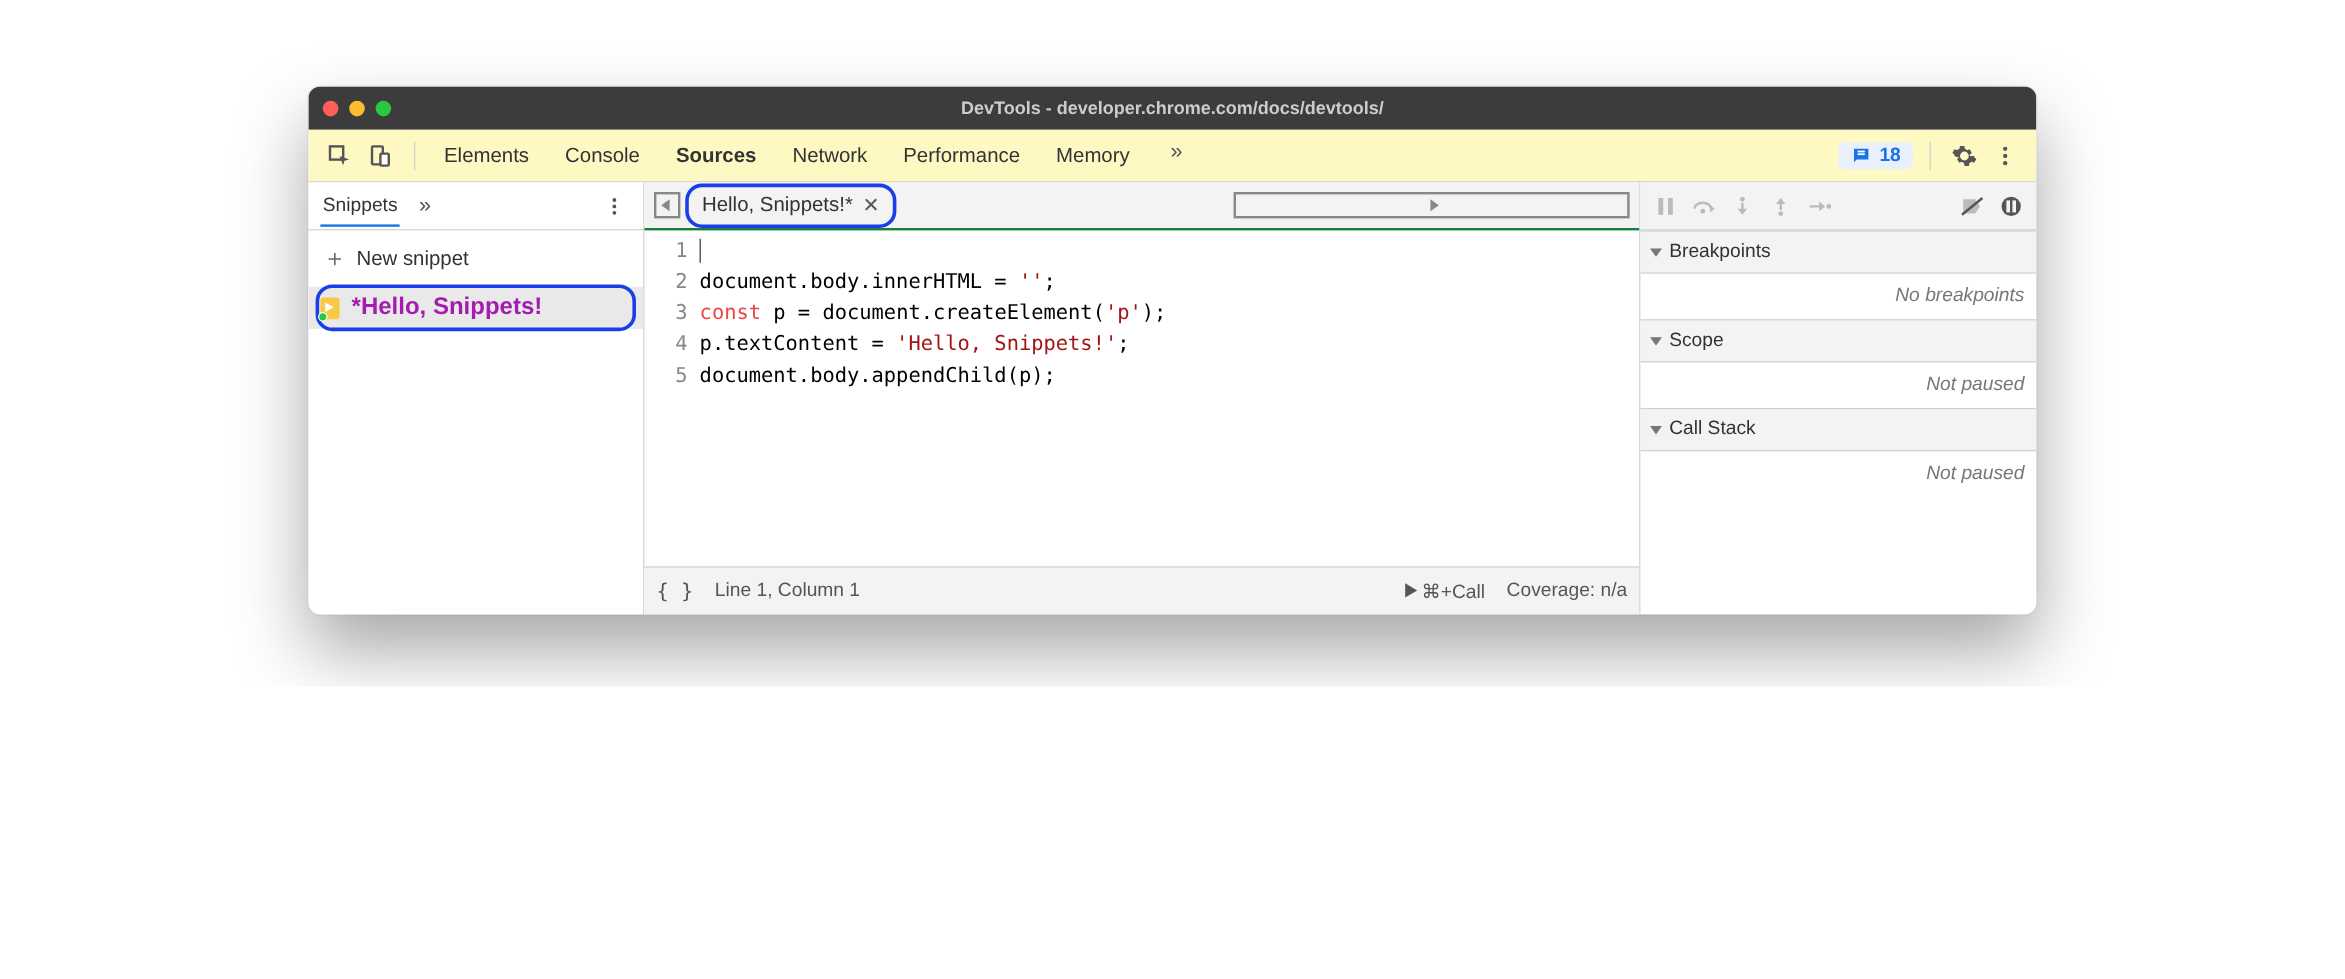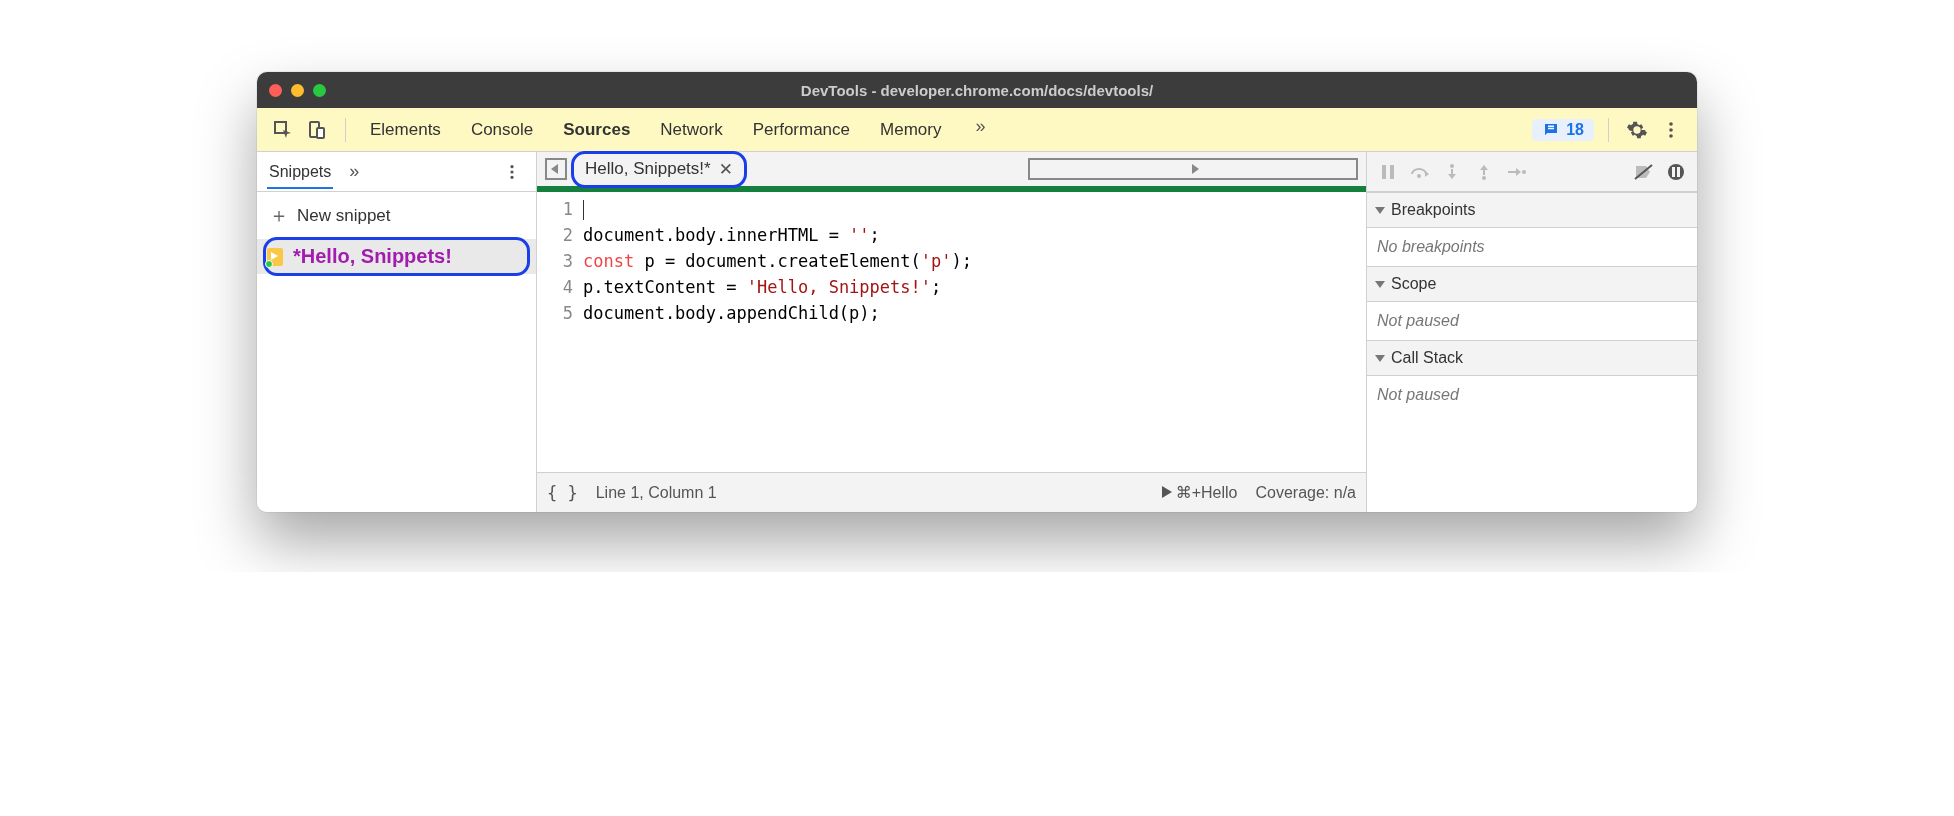--- a/index.html
+++ b/index.html
@@ -76,21 +76,21 @@
   .fileicon .page {
     width:16px; height:18px; background:#f9c846; border-radius:2px; display:block;
   }
   .fileicon .tri { position:absolute; top:4px; left:4px; width:0; height:0;
     border-left:7px solid #fff; border-top:4px solid transparent; border-bottom:4px solid transparent; }
   .fileicon .dot { position:absolute; left:-2px; bottom:-2px; width:8px; height:8px; background:#28c840; border-radius:50%; border:1.5px solid #fff; }
   .snipname { font-size:20px; color:#a21caf;font-weight:bold; }
   
   .editor-col { flex:1; display:flex; flex-direction:column; border-right:1px solid #d0d0d0; }
   .edithdr {
-    display:flex; align-items:center; height:40px; border-bottom:6px solid #15803d;
+    display:flex; align-items:center; height:40px; border-bottom:2px solid #15803d;
     background:#f3f3f3; padding:0 8px; gap:8px;
   }
   .navbox { width:22px; height:22px; border:2px solid #888; display:flex; align-items:center; justify-content:center; cursor:pointer; }
   .navbox.left::after { content:""; border-right:7px solid #888; border-top:5px solid transparent; border-bottom:5px solid transparent; margin-right:4px; }
   .navbox.right::after { content:""; border-left:7px solid #888; border-top:5px solid transparent; border-bottom:5px solid transparent; margin-left:4px; }
   .filetab {
     display:flex; align-items:center; gap:8px; padding:4px 10px; position:relative;
     font-size:17px; color:#333;
   }
   .filetab .hl { inset:-4px -4px; }
@@ -119,21 +119,21 @@
   .dbgbar .last { margin-left:auto; }
   .section-hdr {
     display:flex; align-items:center; gap:6px; background:#f3f3f3; padding:8px 8px;
     border-top:1px solid #d0d0d0; border-bottom:1px solid #d0d0d0; cursor:pointer;
     font-size:16px; color:#333;
   }
   .section-hdr:first-of-type { border-top:none; }
   .chev { width:0; height:0; display:inline-block; }
   .chev.right { border-left:7px solid #777; border-top:5px solid transparent; border-bottom:5px solid transparent; }
   .chev.down { border-top:7px solid #777; border-left:5px solid transparent; border-right:5px solid transparent; }
-  .section-body { text-align:left; font-style:italic; color:#777; padding:10px; font-size:16px; }
+  .section-body { text-align:right; font-style:italic; color:#777; padding:10px; font-size:16px; }
 </style>
 </head>
 <body>
 
 <div class="window">
 
   <div class="titlebar">
     <div class="lights">
       <div class="light red"></div>
       <div class="light yellow"></div>
@@ -242,21 +242,21 @@
           <div class="line">document.body.innerHTML = <span class="str">''</span>;</div>
           <div class="line"><span class="kw">const</span> p = document.createElement(<span class="str">'p'</span>);</div>
           <div class="line">p.textContent = <span class="str">'Hello, Snippets!'</span>;</div>
           <div class="line">document.body.appendChild(p);</div>
         </div>
       </div>
       <div class="statusbar">
         <span class="braces">{ }</span>
         <span>Line 1, Column 1</span>
         <div class="spacer"></div>
-        <span><span class="play-tri"></span><span>⌘+Hello</span></span>
+        <span><span class="play-tri"></span><span>⌘+Call</span></span>
         <span>Coverage: n/a</span>
       </div>
     </div>
 
     <div class="right">
       <div class="dbgbar">
         <div class="ico">
             <svg width="16" height="16">
               <rect x="2" y="1" width="4" height="14" fill="#bbb"></rect>
               <rect x="10" y="1" width="4" height="14" fill="#bbb"></rect>

